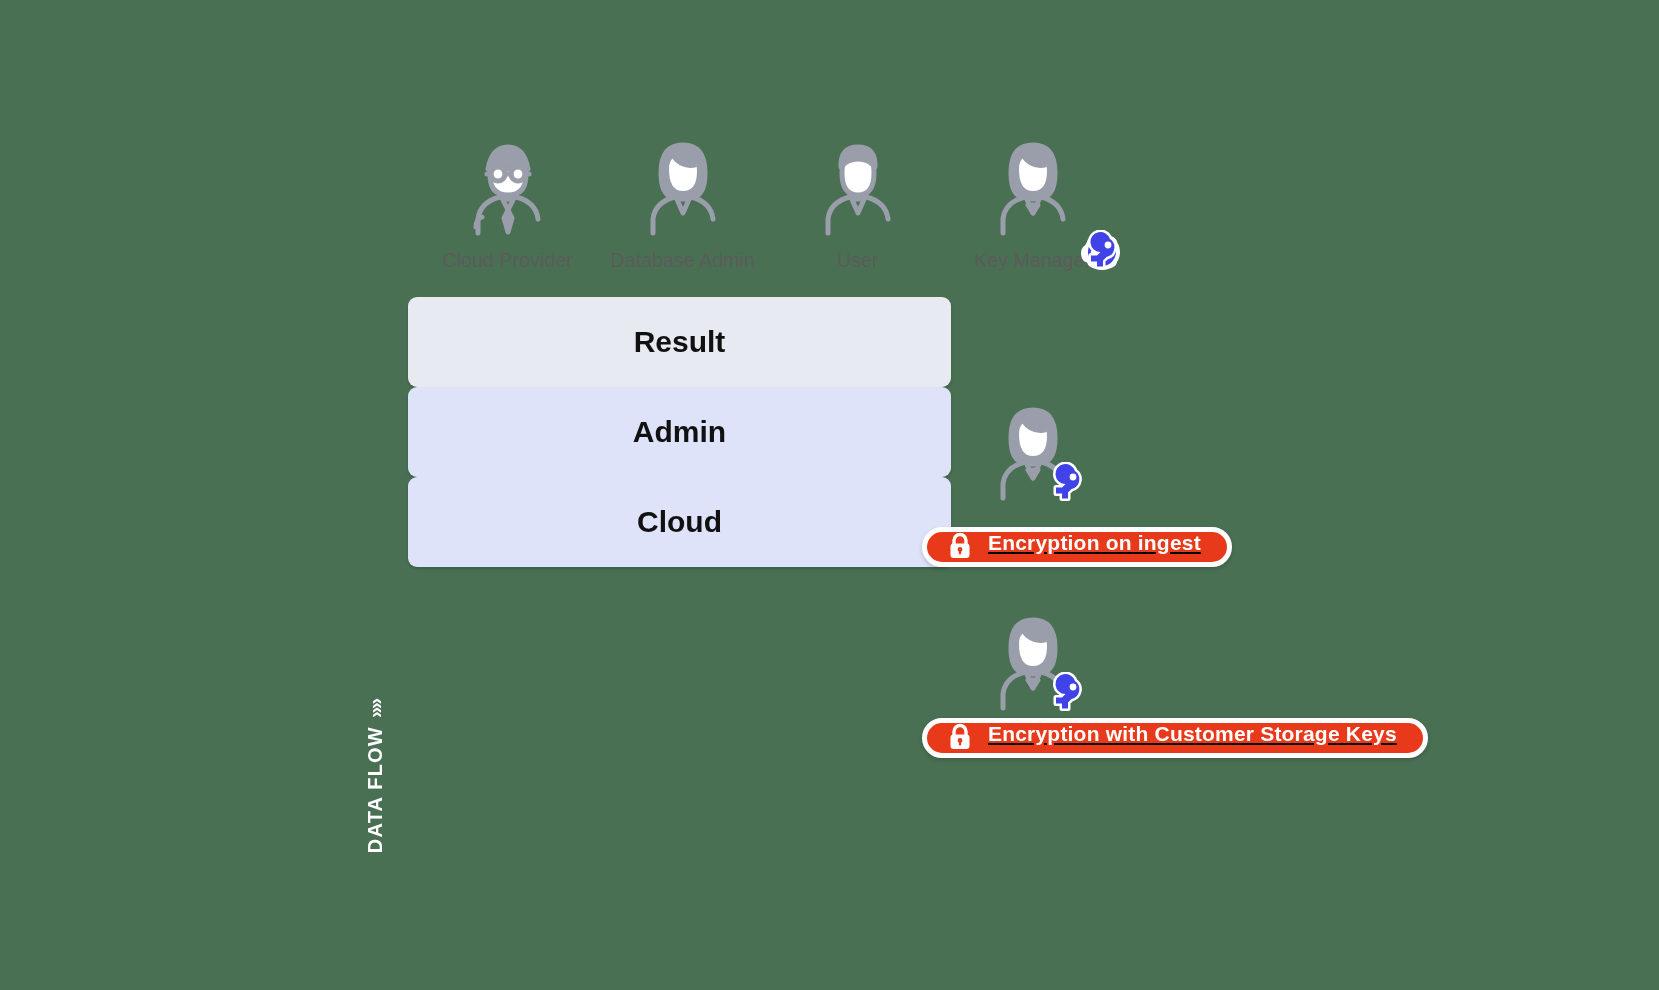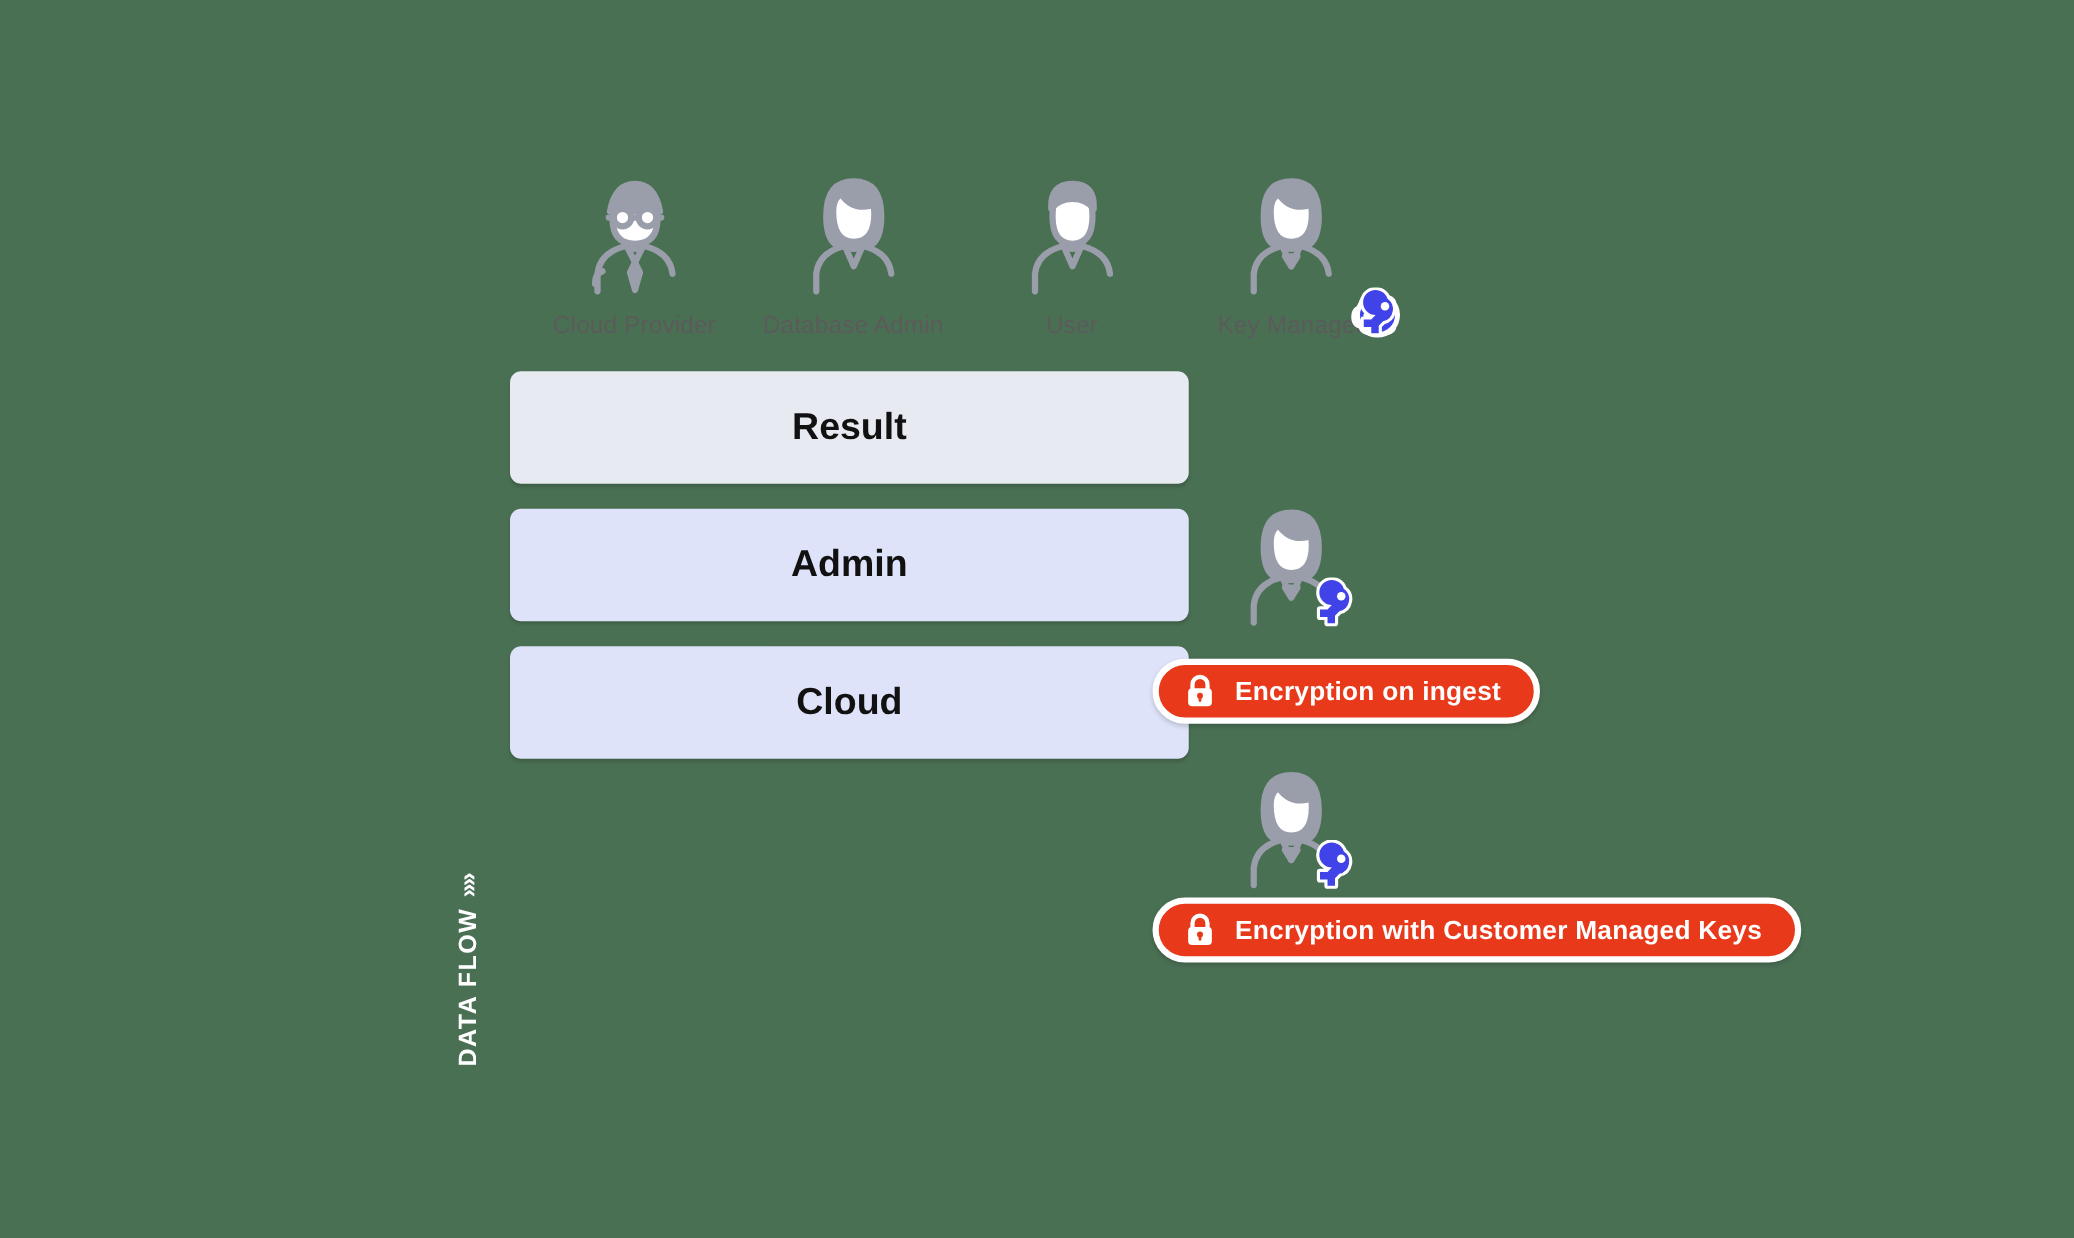--- a/index.html
+++ b/index.html
@@ -61,21 +61,21 @@
     top: 297px;
     width: 543px;
   }
   .bar {
     position: relative;
     height: 90px;
     border-radius: 9px;
     display: flex;
     align-items: center;
     justify-content: center;
-    margin-bottom: 20px;
+    margin-bottom: 0;
     box-shadow: 0 2px 3px rgba(0,0,0,.16);
   }
   .bar-label {
     font-size: 30px;
     color: #111;
     line-height: 1;
   }
   .bar-label.bold { font-weight: bold; }
   .bar.grey   { background: #e7eaf1; }
   .bar.violet { background: #dee3fa; }
@@ -118,29 +118,29 @@
     bottom: -2px;
     width: 44px;
     height: 44px;
   }
   .side-figure .key-badge svg { width: 44px; height: 44px; display: block; }
 
   
   .pill {
     position: absolute;
     display: inline-flex;
-    align-items: center;
     gap: 15px;
-    height: 52px;
+    height: 40px;
     padding: 0 26px 0 20px;
     background: #e8391b;
     border: 5px solid #ffffff;
     border-radius: 30px;
     white-space: nowrap;
     box-shadow: 0 2px 4px rgba(0,0,0,.18);
+    text-decoration: underline;
   }
   .pill-text {
     color: #fff;
     font-size: 21px;
     font-weight: bold;
     letter-spacing: .2px;
     line-height: 1;
   }
   .lock-icon { width: 26px; height: 28px; flex: 0 0 auto; display:block; }
 
@@ -365,21 +365,21 @@
     <span class="pill-text">Encryption on ingest</span>
   </div>
 
   <div class="pill" style="left:922px; top:718px;">
     <svg class="lock-icon" viewBox="0 0 26 28" aria-hidden="true">
       <path d="M7 12 V8.5 a6 6 0 0 1 12 0 V12" fill="none" stroke="#ffffff" stroke-width="3.4" stroke-linecap="round"></path>
       <rect x="3.5" y="11.5" width="19" height="14.5" rx="3.2" fill="#ffffff"></rect>
       <circle cx="13" cy="17.5" r="2.4" fill="#e8391b"></circle>
       <rect x="11.9" y="17.5" width="2.2" height="5" rx="1.1" fill="#e8391b"></rect>
     </svg>
-    <span class="pill-text">Encryption with Customer Managed Keys</span>
+    <span class="pill-text">Encryption with Customer Storage Keys</span>
   </div>
 
 
   <div class="dataflow">
     <div class="dataflow-inner">
       <span class="dataflow-text">DATA FLOW</span>
       <span class="dataflow-arrows">»»</span>
     </div>
   </div>
 

